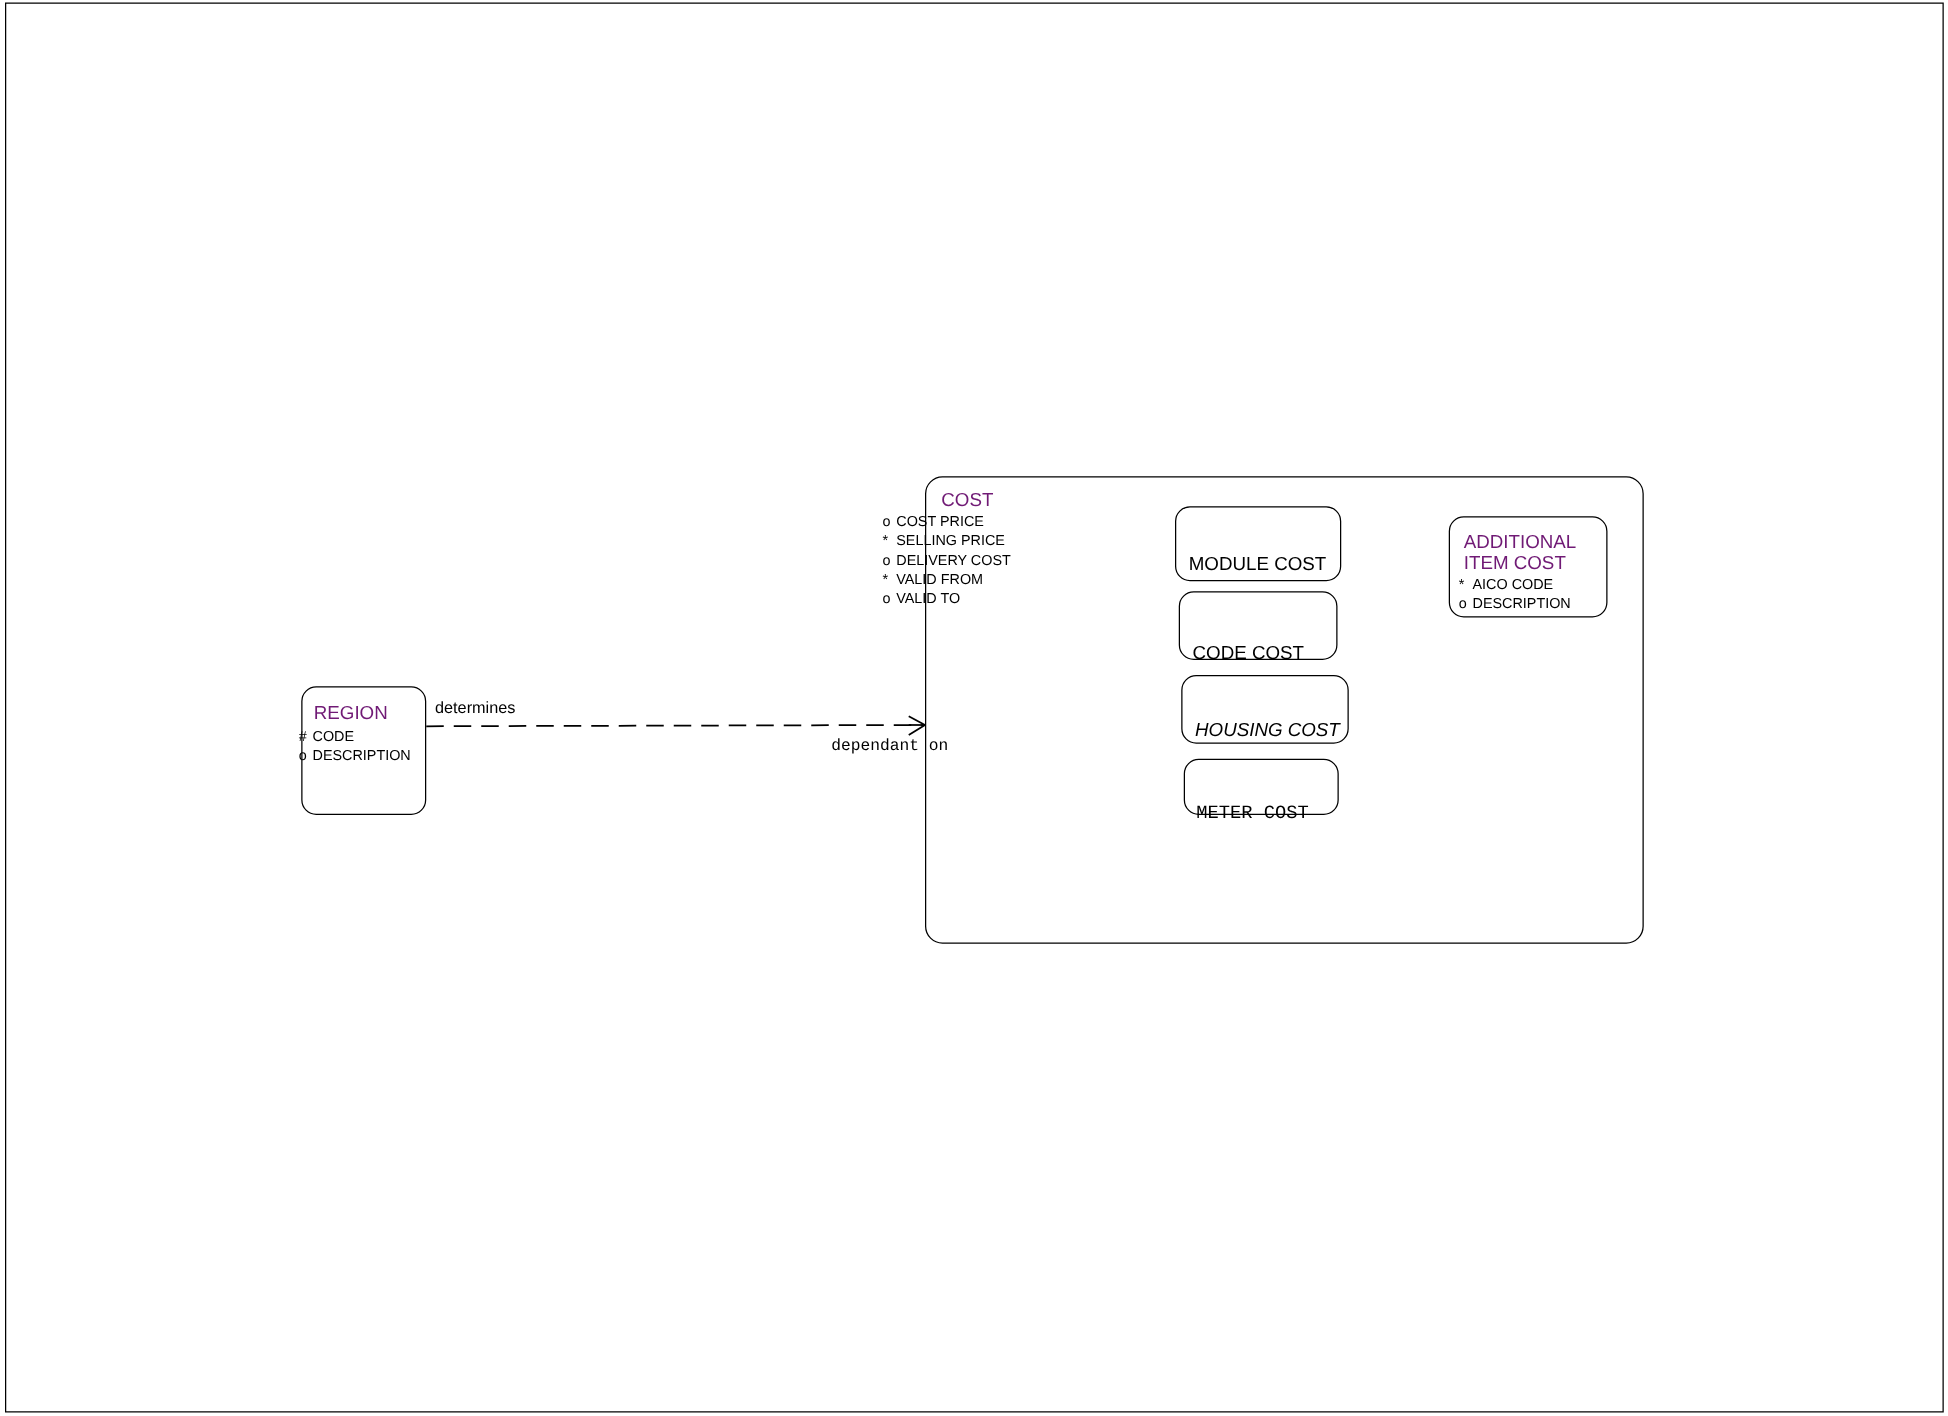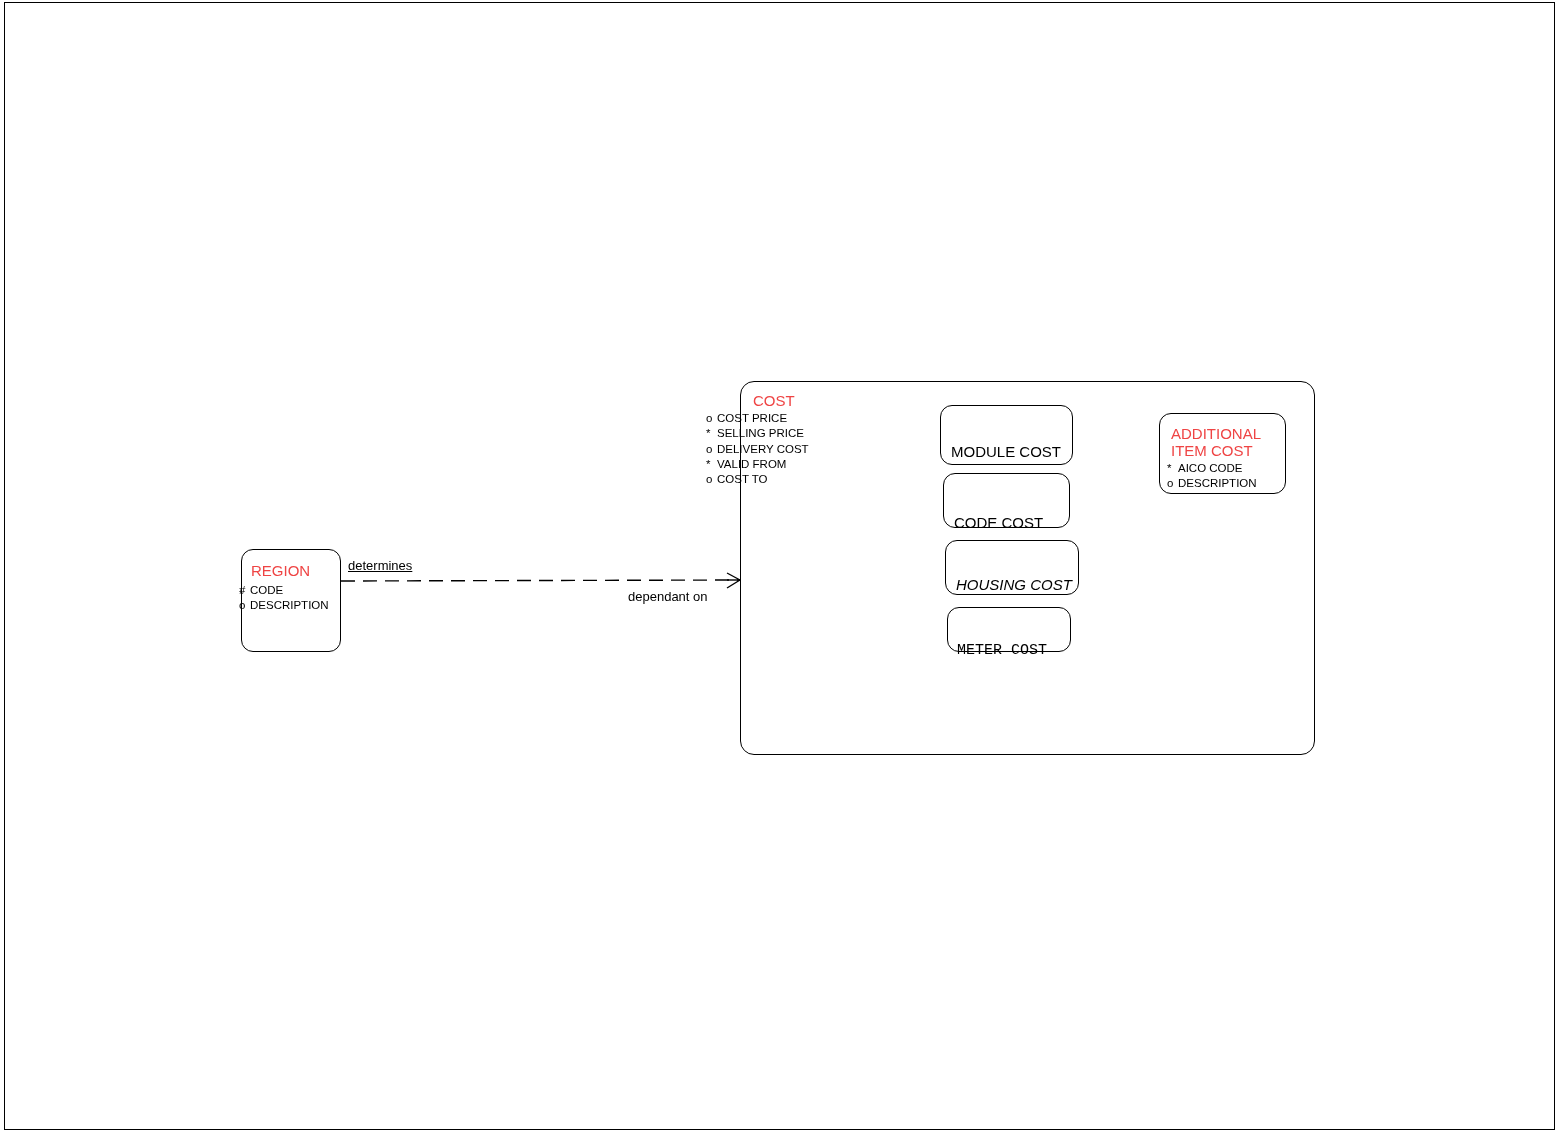--- a/index.html
+++ b/index.html
@@ -33,21 +33,21 @@
     position: absolute;
     box-sizing: border-box;
     border: 1px solid #000000;
     border-radius: 12px;
     background: transparent;
   }
   .ent-title {
     position: absolute;
     font-size: 15px;
     line-height: 16px;
-    color: #ef4444;
+    color: #701a75;
     white-space: nowrap;
   }
   .attr-list {
     position: absolute;
     font-size: 11.5px;
     line-height: 15.3px;
     color: #000000;
     white-space: nowrap;
   }
   .attr-row {
@@ -112,22 +112,22 @@
     height: 45px;
     overflow: visible;
   }
   .rel-label {
     position: absolute;
     font-size: 13px;
     line-height: 15px;
     color: #000000;
     white-space: nowrap;
   }
-  #rel-label-determines { left: 348px; top: 558px; text-decoration: underline; }
-  #rel-label-dependant  { left: 628px; top: 589px; }
+  #rel-label-determines { left: 348px; top: 558px; }
+  #rel-label-dependant  { left: 665px; top: 589px; font-family: Liberation Mono, monospace; }
 </style>
 </head>
 <body>
 
 <div id="canvas">
 
   <div id="page-frame"></div>
 
   <div class="ent" id="region-entity"></div>
   <div class="ent-title" id="region-title">REGION</div>
@@ -160,21 +160,21 @@
     <span class="attr-row">
       <span class="attr-mark">*</span><span>SELLING PRICE</span>
     </span>
     <span class="attr-row">
       <span class="attr-mark">o</span><span>DELIVERY COST</span>
     </span>
     <span class="attr-row">
       <span class="attr-mark">*</span><span>VALID FROM</span>
     </span>
     <span class="attr-row">
-      <span class="attr-mark">o</span><span>COST TO</span>
+      <span class="attr-mark">o</span><span>VALID TO</span>
     </span>
   </div>
 
   <div class="ent" id="module-cost"></div>
   <div class="sub-label" id="module-cost-label">MODULE COST</div>
 
   <div class="ent" id="base-cost"></div>
   <div class="sub-label" id="base-cost-label">CODE COST</div>
 
   <div class="ent" id="housing-cost"></div>

